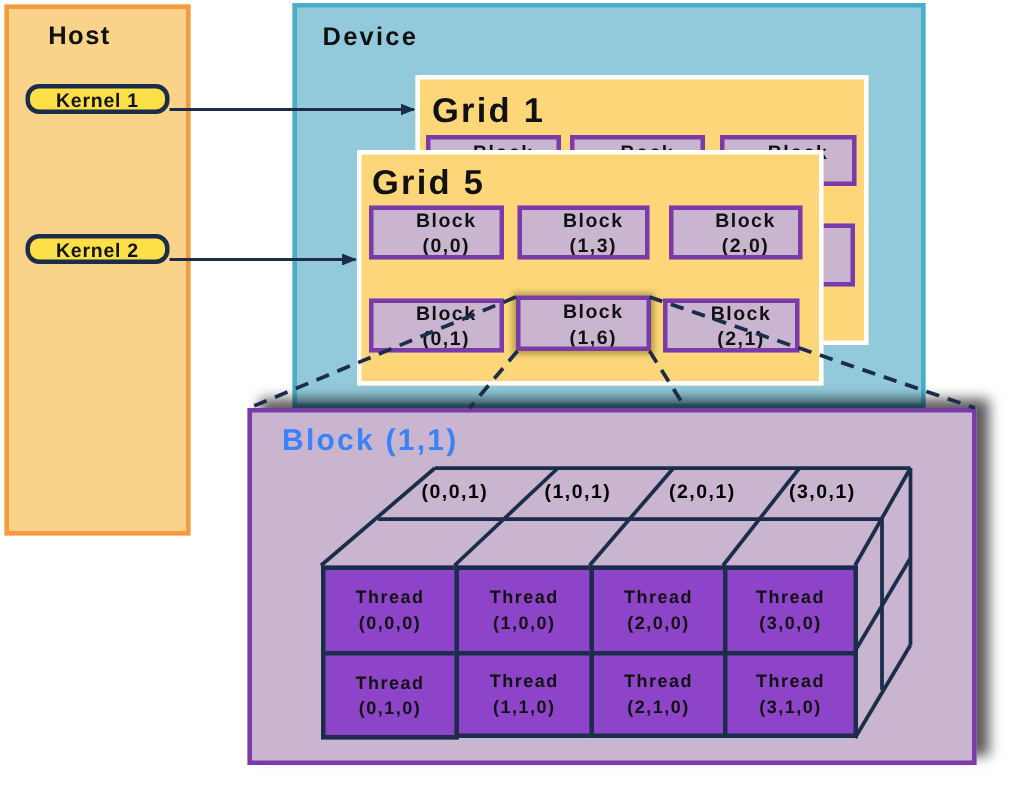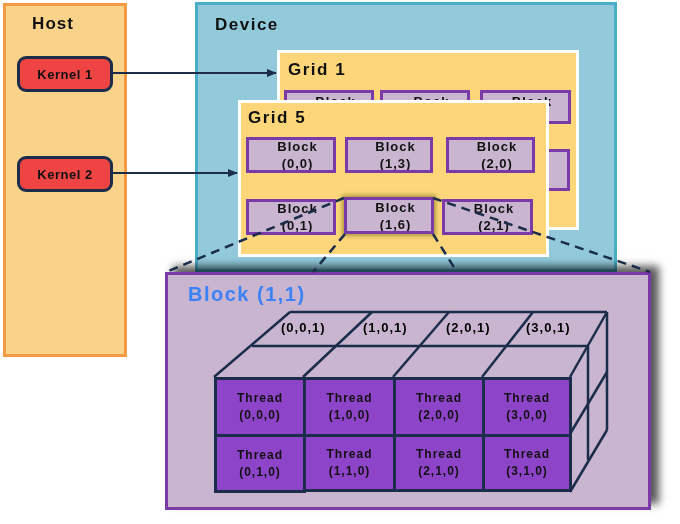--- a/index.html
+++ b/index.html
@@ -1,28 +1,28 @@
 <!DOCTYPE html>
 <html><head>
 <meta charset="utf-8">
 <style>
   html, body { margin: 0; padding: 0; background: #ffffff; }
   body { width: 680px; height: 524px; position: relative; overflow: hidden;
          font-family: "Liberation Sans", "DejaVu Sans", sans-serif; font-weight: bold; }
   .abs { position: absolute; box-sizing: border-box; text-align: center; }
   .host { left: 3px; top: 3px; width: 124px; height: 354px; background: #f9d38a; border: 3px solid #f59a40; }
   .host-title { left: 3px; top: 14px; width: 100px; text-align: center; font-size: 17px; letter-spacing: 1px; color: #111; }
-  .kernel { left: 17px; width: 96px; height: 36px; background: #ef4444; border: 3px solid #1b2d4a; border-radius: 9px;
+  .kernel { left: 17px; width: 96px; height: 20px; background: #fde047; border: 3px solid #1b2d4a; border-radius: 9px;
             display: flex; align-items: center; justify-content: center; font-size: 13px; letter-spacing: 0.5px; color: #111; }
   .device { left: 195px; top: 2px; width: 422px; height: 270px; background: #92cadb; border: 3px solid #4aaec8; }
   .device-title { left: 215px; top: 15px; font-size: 17px; letter-spacing: 1.5px; color: #111; }
   .grid { background: #fcd679; border: 3px solid #ffffff; }
   .grid1 { left: 277px; top: 50px; width: 302px; height: 180px; }
   .grid2 { left: 238px; top: 100px; width: 311px; height: 157px; }
-  .grid-title { font-size: 17px; letter-spacing: 1.5px; color: #111; }
+  .grid-title { font-size: 23px; letter-spacing: 1.5px; color: #111; }
   .blk { background: #c9b5cf; border: 3px solid #7a3aa8; display: flex; flex-direction: column; align-items: center;
          justify-content: center; font-size: 13px; letter-spacing: 1px; line-height: 17px; color: #111; overflow: hidden; padding-left: 13px; }
   .blk.hl { box-shadow: 0 0 4px 2px #b09a40; }
   .panel { left: 165px; top: 272px; width: 486px; height: 238px; background: #c9b5cf; border: 3px solid #7a3aa8;
            box-shadow: 8px -6px 8px rgba(0,0,0,0.65); }
   .panel-title { left: 188px; top: 283px; font-size: 20px; letter-spacing: 1.5px; color: #3b82f6; }
   .thread { background: #8e44c8; border: 3px solid #1b2d4a; display: flex; flex-direction: column; align-items: center;
             justify-content: center; font-size: 12px; letter-spacing: 1px; line-height: 17px; color: #111; }
   svg.overlay { position: absolute; left: 0; top: 0; }
   .backlabel { font-size: 13px; letter-spacing: 1px; color: #111; }

